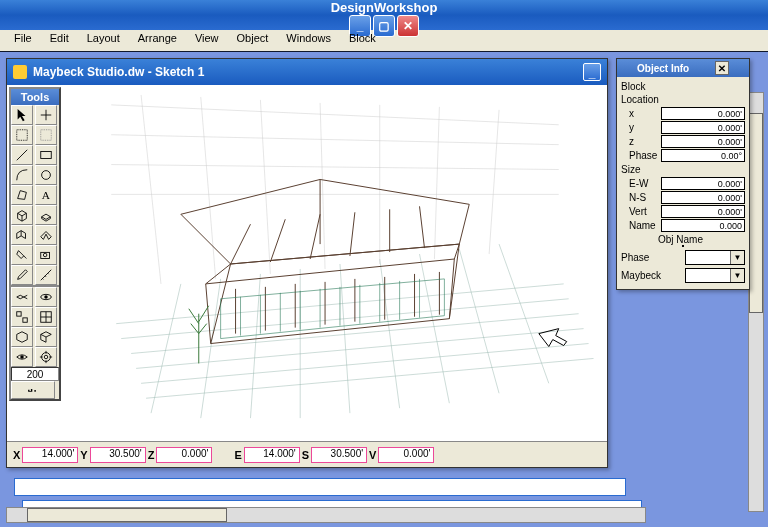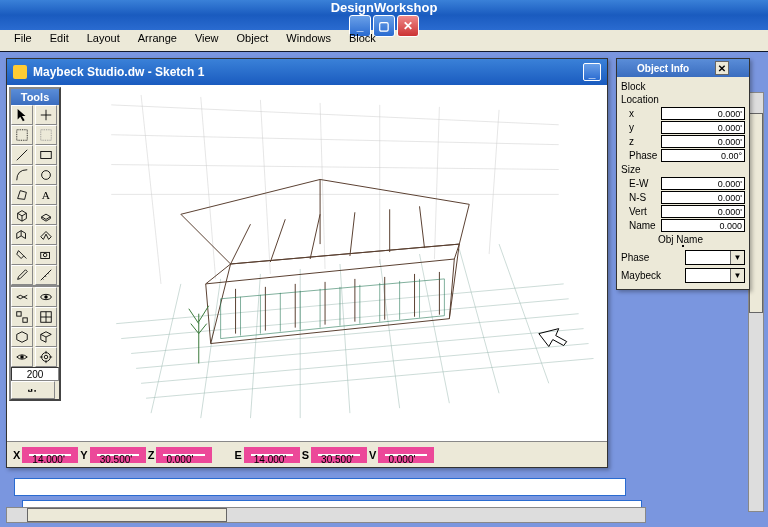--- a/index.html
+++ b/index.html
@@ -36,21 +36,21 @@
 .tools .toolhead { background: linear-gradient(#5a8dd8,#3a6dbf); color: white; font-weight: bold; font-size: 11px; padding: 2px 4px; text-align:center; }
 .toolgrid { display: grid; grid-template-columns: 1fr 1fr; }
 .toolbtn { width: 22px; height: 20px; border: 1px solid #888; border-top-color:#fff; border-left-color:#fff; background:#ece9d8; display:flex; align-items:center; justify-content:center; font-size:10px; cursor:pointer; }
 .toolbtn svg { width: 14px; height: 14px; }
 .toolval { grid-column: span 2; border: 1px inset #888; background: white; text-align:center; font-size:10px; height:14px; line-height:14px; }
 .toolsep { grid-column: span 2; height:2px; background:#888; }
 
 
 .coordbar { position:absolute; left:0; right:0; bottom:0; height:26px; background:#ece9d8; border-top:1px solid #888; display:flex; align-items:center; padding:0 6px; gap:2px; font-size:11px; }
 .coordlbl { font-weight:bold; font-size:11px; }
-.coordfld { width:56px; height:16px; border:7px solid #ec4899; background:#fff; text-align:left; padding:0 3px; font-size:10px; }
+.coordfld { width:56px; height:16px; border:1px solid #ec4899; background:#fff; text-align:right; padding:0 3px; font-size:10px; }
 .coordgap { width:18px; }
 
 
 .stack { position:absolute; border:1px solid #2a6bd0; background:#fff; }
 .stack.s1 { left:14px; top:426px; width:612px; height:18px; }
 .stack.s2 { left:22px; top:448px; width:620px; height:18px; }
 
 
 .hscroll { position:absolute; left:6px; bottom:4px; width:640px; height:16px; background:#ddd; border:1px solid #888; }
 .hscroll .thumb { position:absolute; left:20px; top:0; width:200px; height:14px; background:#ece9d8; border:1px solid #666; }

